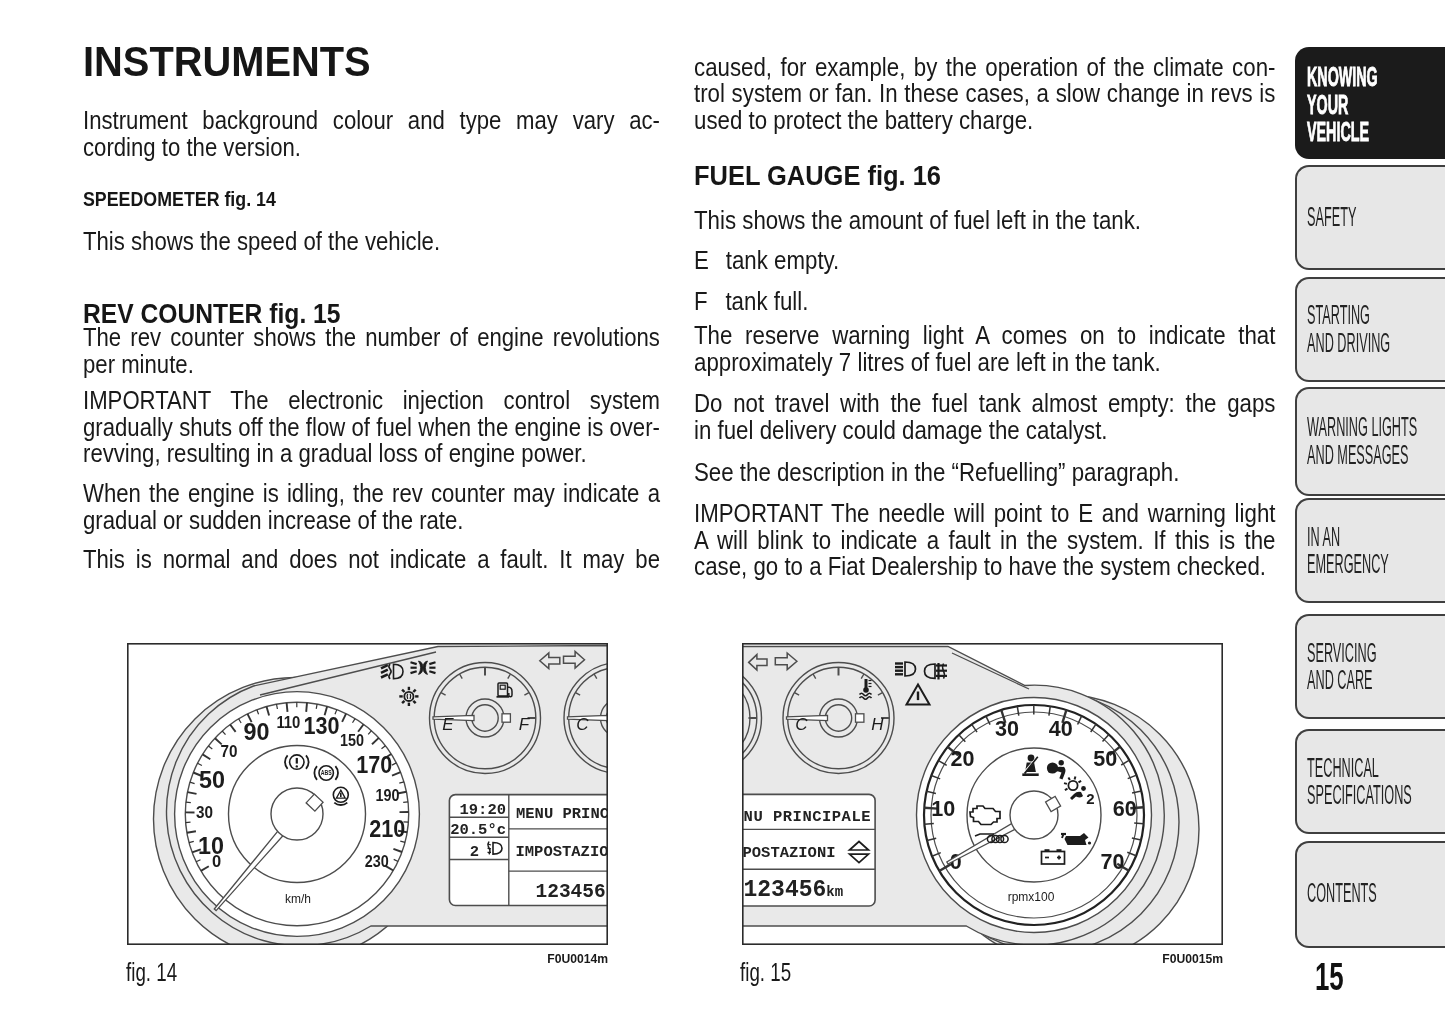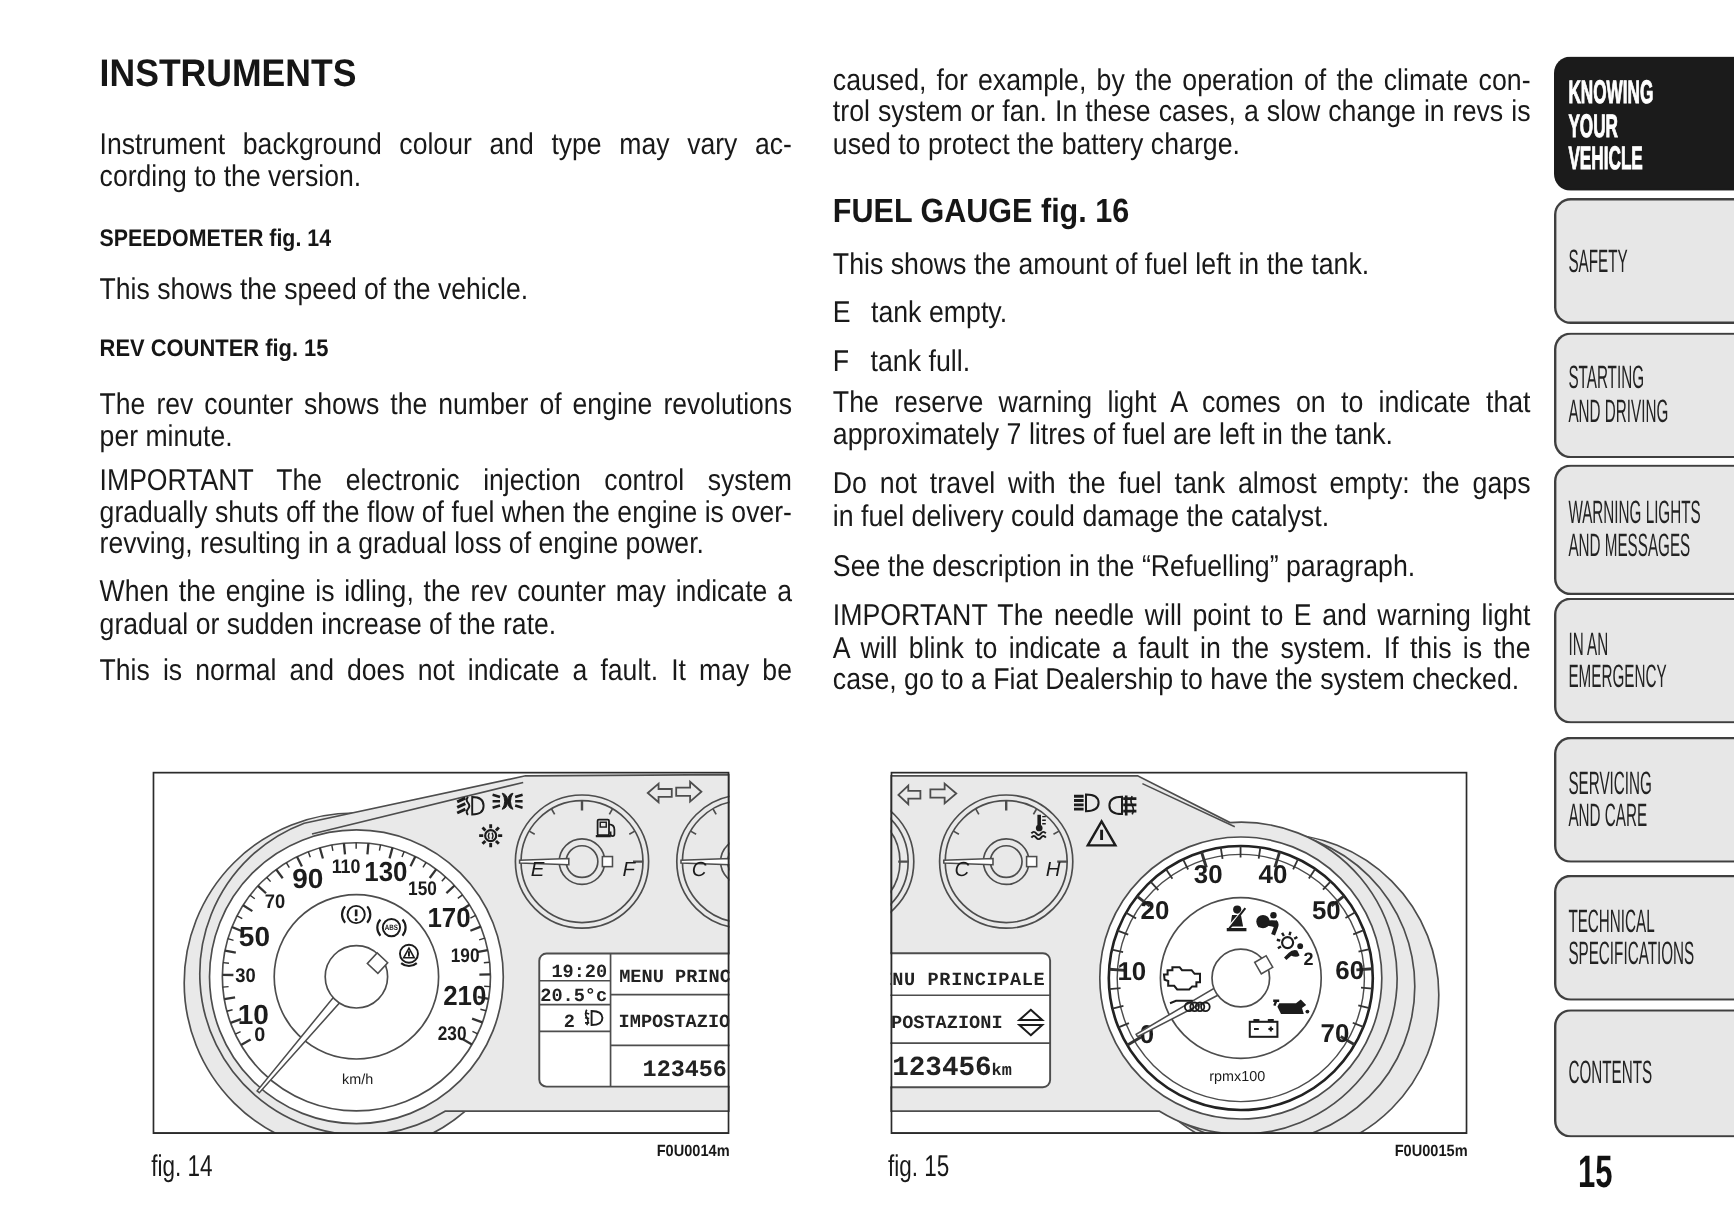--- a/index.html
+++ b/index.html
@@ -22,30 +22,30 @@
   white-space:nowrap; }
 .tabb .tt { color:#fff; font-weight:bold; transform:translateY(calc(-50% + 2px)) scaleX(0.53); -webkit-text-stroke:0.9px #fff; }
 .cap { position:absolute; font-size:25px; transform:scaleX(0.75); transform-origin:0 0;
   color:#191919; }
 .fcode { position:absolute; font-size:13.5px; font-weight:bold; text-align:right;
   transform:scaleX(0.9); transform-origin:100% 0; color:#191919; }
 .pnum { position:absolute; left:1314.5px; top:956px; font-size:38px; font-weight:bold;
   transform:scaleX(0.68); transform-origin:0 0; color:#111; }
 </style></head>
 <body>
-<div class="h" style="left:82.5px;top:44.0px;font-size:32px;line-height:34px"><span style="transform:scaleX(0.926)">INSTRUMENTS</span></div>
+<div class="h" style="left:82.5px;top:44.0px;font-size:43px;line-height:34px"><span style="transform:scaleX(0.926)">INSTRUMENTS</span></div>
 <div class="b" style="left:82.5px;top:106.9px;width:651.2px;transform:scaleX(0.8860)">
 <div class="lj">Instrument background colour and type may vary ac-</div>
 <div class="ll">cording to the version.</div>
 </div>
 <div class="h" style="left:82.5px;top:185.1px;font-size:20px;line-height:28px"><span style="transform:scaleX(0.89)">SPEEDOMETER fig. 14</span></div>
 <div class="b" style="left:82.5px;top:227.5px;width:651.2px;transform:scaleX(0.8860)">
 <div class="ll">This shows the speed of the vehicle.</div>
 </div>
-<div class="h" style="left:82.5px;top:277px;font-size:20px;line-height:28px"><span style="transform:scaleX(0.913)">REV COUNTER fig. 15</span></div>
+<div class="h" style="left:82.5px;top:300px;font-size:27px;line-height:28px"><span style="transform:scaleX(0.913)">REV COUNTER fig. 15</span></div>
 <div class="b" style="left:82.5px;top:324.2px;width:651.2px;transform:scaleX(0.8860)">
 <div class="lj">The rev counter shows the number of engine revolutions</div>
 <div class="ll">per minute.</div>
 </div>
 <div class="b" style="left:82.5px;top:386.9px;width:651.2px;transform:scaleX(0.8860)">
 <div class="lj">IMPORTANT The electronic injection control system</div>
 <div class="lj">gradually shuts off the flow of fuel when the engine is over-</div>
 <div class="ll">revving, resulting in a gradual loss of engine power.</div>
 </div>
 <div class="b" style="left:82.5px;top:480.2px;width:651.2px;transform:scaleX(0.8860)">

